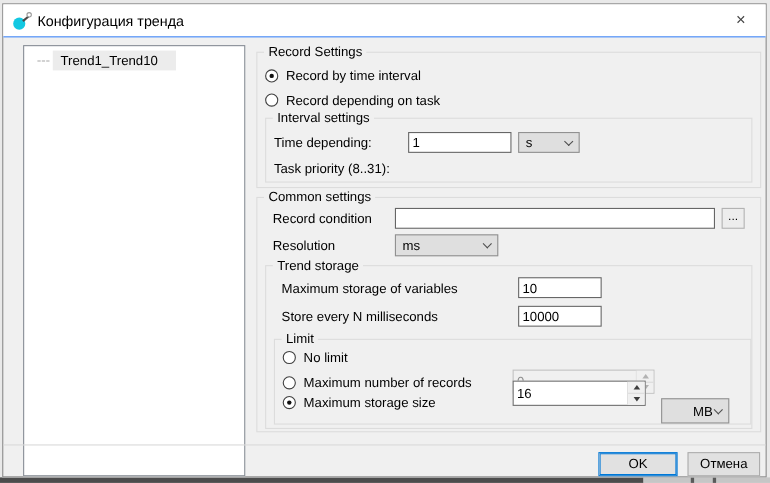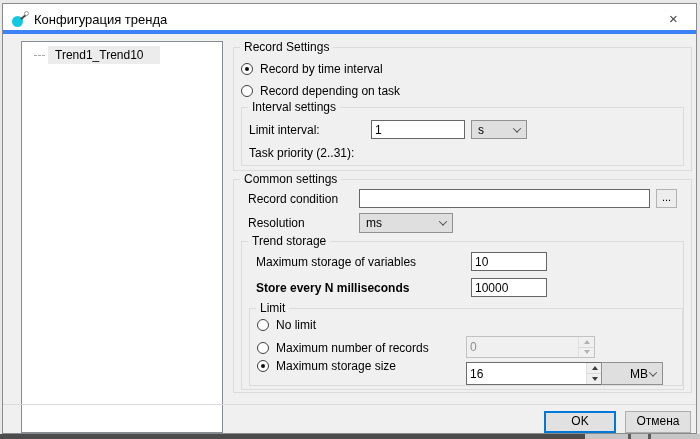--- a/index.html
+++ b/index.html
@@ -10,21 +10,21 @@
   
   .strip-dark  { position:absolute; left:0; top:434px; width:585px; height:5px; background:#4c4c4c; }
   .strip-light { position:absolute; left:585px; top:434px; width:115px; height:5px; background:#c6c6c6; }
   .strip-tick  { position:absolute; top:0; width:3px; height:5px; background:#5a5a5a; }
 
   
   .dialog { position:absolute; left:2px; top:3px; width:695px; height:431px;
             background:#f0f0f0; border:1px solid #8b8b8b; }
 
   .titlebar { position:absolute; left:0; top:0; width:100%; height:30px; background:#ffffff;
-              border-bottom:4px solid #3b82f6; }
+              border-bottom:1px solid #3b82f6; }
   .title-text { position:absolute; left:31px; top:8px; font-size:13px; white-space:nowrap; }
   .close-btn { position:absolute; right:0; top:0; width:45px; height:29px; text-align:center;
                line-height:29px; font-size:15px; color:#444; cursor:default; }
   .app-icon { position:absolute; left:9px; top:7px; width:17px; height:17px; }
   .app-icon .big  { position:absolute; left:0; bottom:1px; width:11px; height:11px; background:#13c8e2; border-radius:50%; }
   .app-icon .stem { position:absolute; left:8px; top:5px; width:7px; height:2px; background:#4a4a4a; transform:rotate(-40deg); }
   .app-icon .small{ position:absolute; right:0; top:0; width:5px; height:5px; border:1px solid #9a9a9a; border-radius:50%; background:#fff; }
 
   
   .tree { position:absolute; left:18px; top:37px; width:202px; height:392px; background:#fff;
@@ -118,46 +118,46 @@
       <span>Record by time interval</span>
     </div>
     <div class="radio-row" style="left:238px; top:79px;">
       <span class="radio"></span>
       <span>Record depending on task</span>
     </div>
 
     <div class="grp" style="left:238px; top:103px; width:443px; height:59px;">
       <span class="grp-label">Interval settings</span>
     </div>
-    <span class="lbl" style="left:246px; top:119px;">Limit interval:</span>
+    <span class="lbl" style="left:246px; top:119px;">Time depending:</span>
     <input class="txt" style="left: 368px; top: 116px; width: 94px; height: 19px;" value="1">
     <div class="combo" style="left:468px; top:116px; width:56px; height:19px;">
       <span>s</span>
       <span class="chev"></span>
     </div>
-    <span class="lbl" style="left:246px; top:142px;">Task priority (2..31):</span>
+    <span class="lbl" style="left:246px; top:142px;">Task priority (8..31):</span>
 
     <div class="grp" style="left:230px; top:175px; width:459px; height:214px;">
       <span class="grp-label">Common settings</span>
     </div>
     <span class="lbl" style="left:245px; top:188px;">Record condition</span>
     <input class="txt" style="left: 356px; top: 185px; width: 291px; height: 19px;" value="">
     <div class="browse-btn" style="left:653px; top:185px; width:21px; height:19px;">...</div>
     <span class="lbl" style="left:245px; top:212px;">Resolution</span>
     <div class="combo" style="left:356px; top:209px; width:94px; height:20px;">
       <span>ms</span>
       <span class="chev"></span>
     </div>
 
     <div class="grp" style="left:238px; top:237px; width:443px; height:149px;">
       <span class="grp-label">Trend storage</span>
     </div>
     <span class="lbl" style="left:253px; top:251px;">Maximum storage of variables</span>
     <input class="txt" style="left: 468px; top: 248px; width: 76px; height: 19px;" value="10">
-    <span class="lbl" style="left:253px; top:277px;font-weight:bold;">Store every N milliseconds</span>
+    <span class="lbl" style="left:253px; top:277px;">Store every N milliseconds</span>
     <input class="txt" style="left: 468px; top: 274px; width: 76px; height: 19px;" value="10000">
 
     <div class="grp" style="left:246px; top:304px; width:434px; height:78px;padding-left:13px;">
       <span class="grp-label">Limit</span>
     </div>
     <div class="radio-row" style="left:254px; top:313px;">
       <span class="radio"></span>
       <span>No limit</span>
     </div>
     <div class="radio-row" style="left:254px; top:336px;">
@@ -172,21 +172,21 @@
           </span>
         <span class="b">
             <span class="tri-dn"></span>
           </span>
       </span>
     </div>
     <div class="radio-row" style="left:254px; top:354px;">
       <span class="radio checked"></span>
       <span>Maximum storage size</span>
     </div>
-    <div class="spin" style="left:463px; top:358px; width:137px; height:23px;justify-content:center;">
+    <div class="spin" style="left:463px; top:342px; width:121px; height:23px;justify-content:center;">
       <input class="spin-val" value="16" style="">
       <span class="btns">
         <span class="b">
             <span class="tri-up"></span>
           </span>
         <span class="b">
             <span class="tri-dn"></span>
           </span>
       </span>
     </div>

